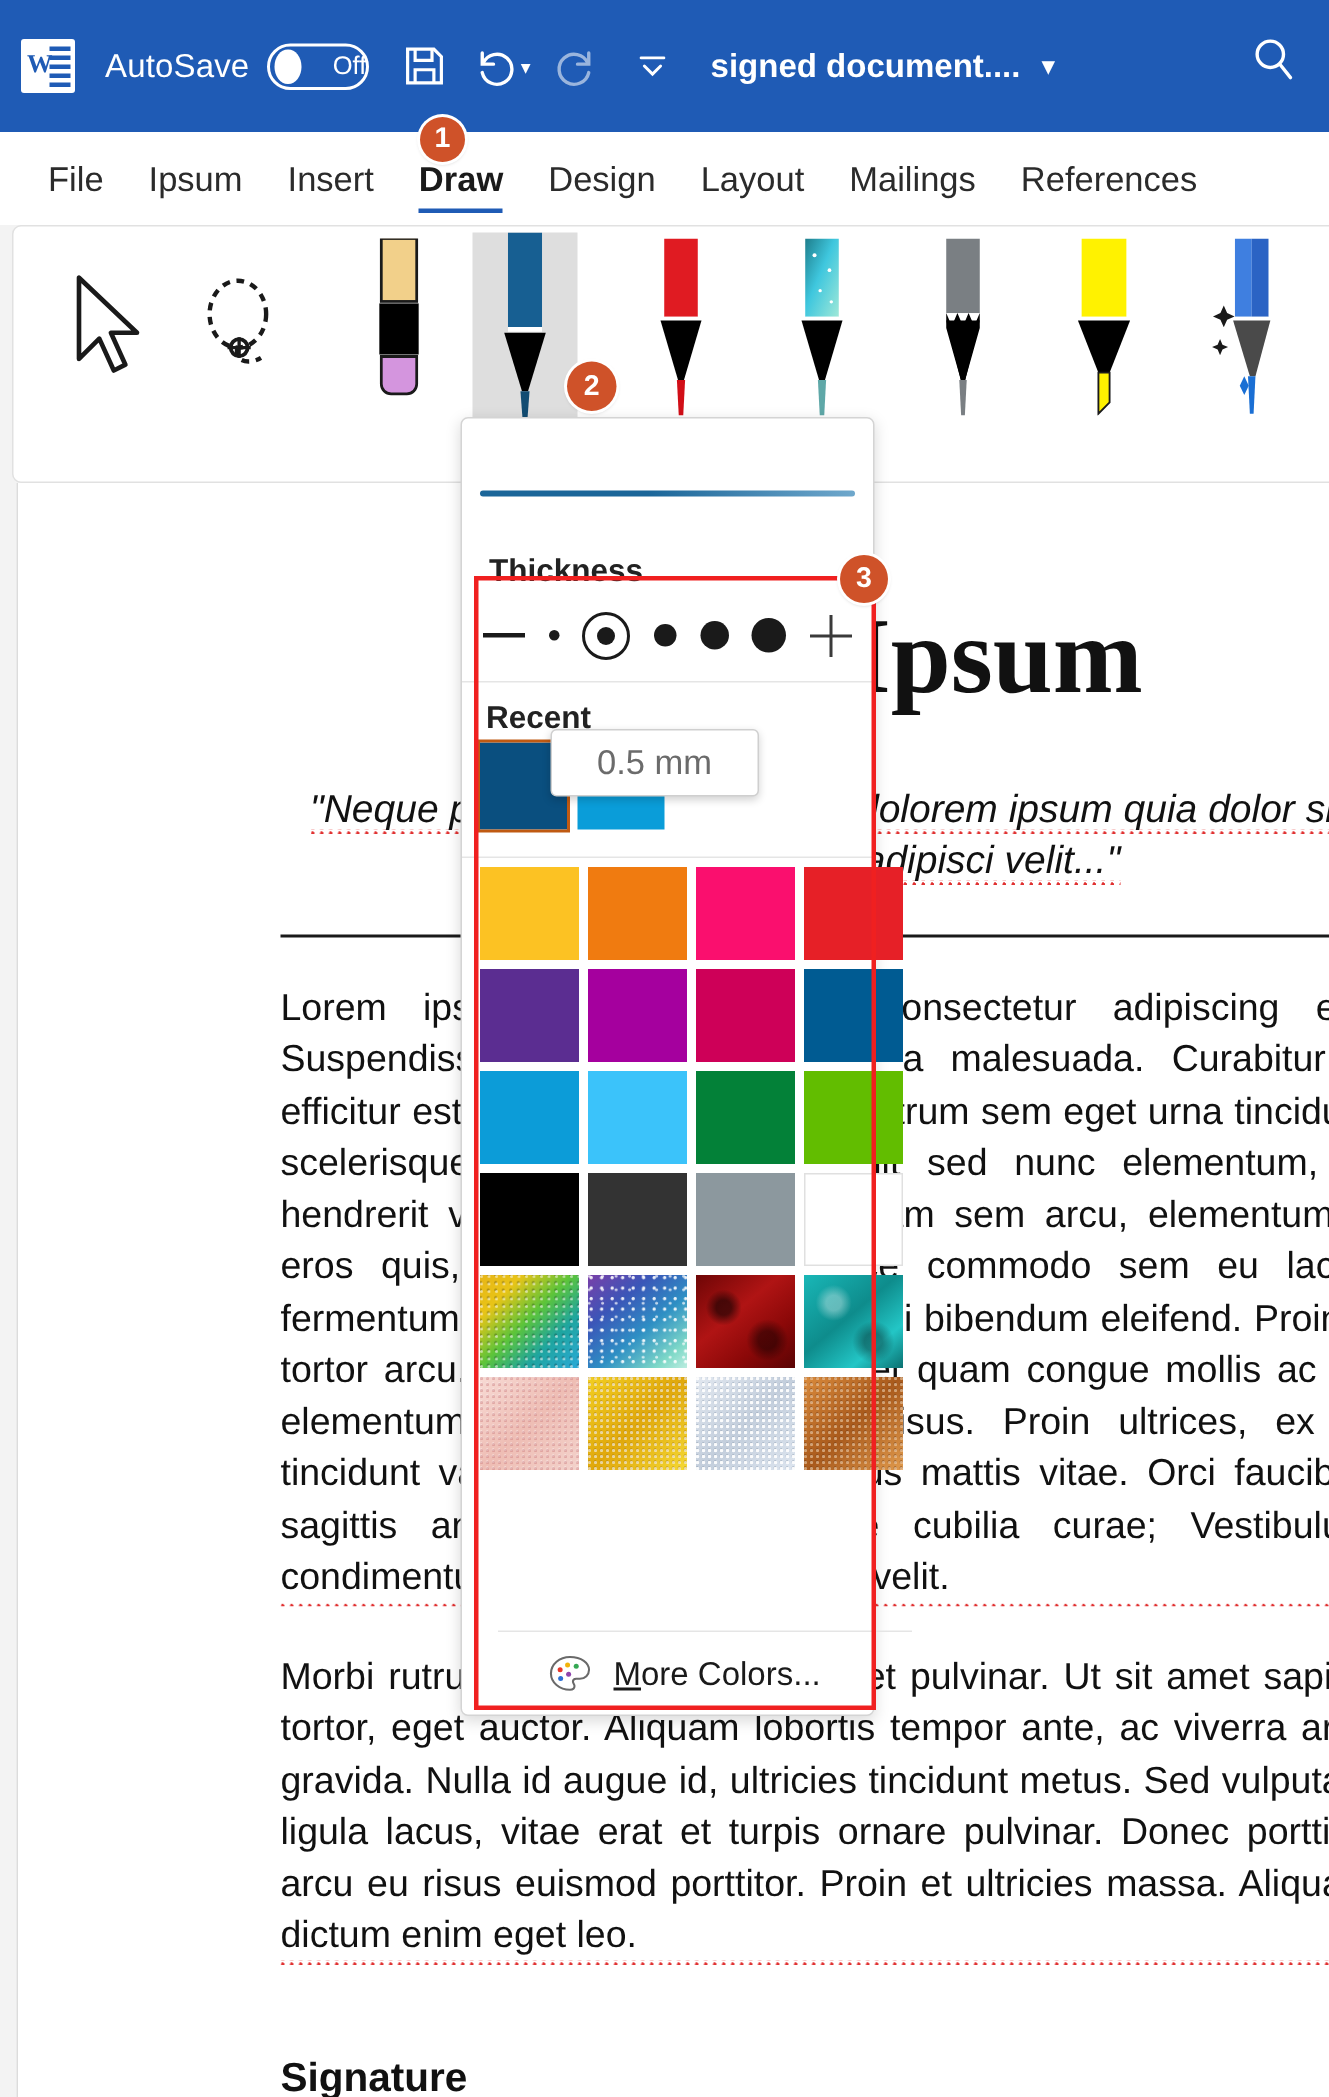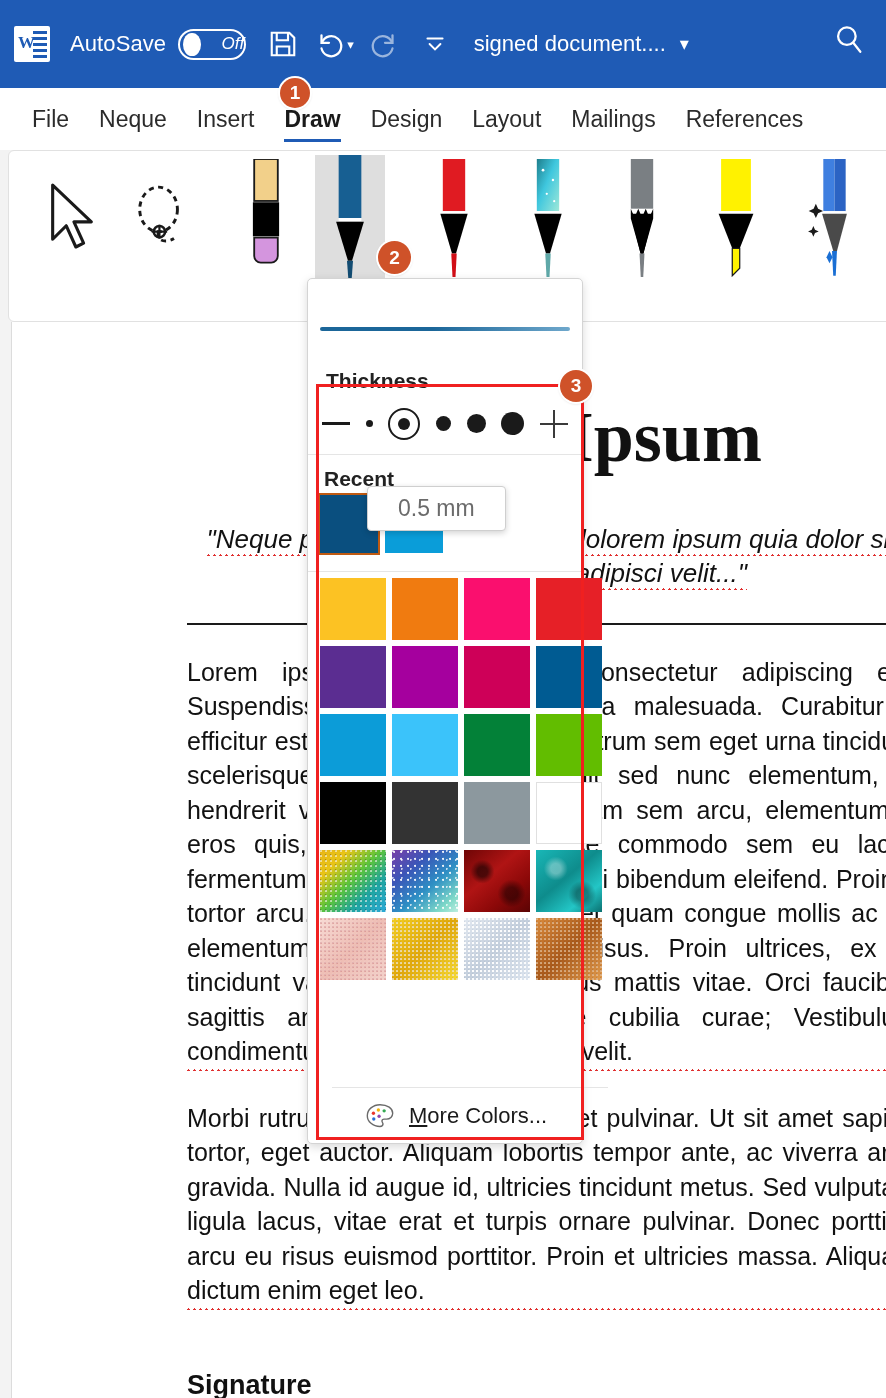--- a/index.html
+++ b/index.html
@@ -30,31 +30,31 @@
   .autosave-label {
     color:#ffffff; font-size:22px; margin-left:20px; letter-spacing:0.1px;
   }
   .toggle {
     margin-left:12px; width:68px; height:31px; border-radius:16px;
     border:2px solid #ffffff; display:flex; align-items:center; position:relative;
   }
   .toggle .knob {
     width:23px; height:23px; border-radius:50%; background:#ffffff; margin-left:3px;
   }
-  .toggle .offtxt { color:#ffffff; font-size:17px; margin-left:21px;font-style:italic; }
+  .toggle .offtxt { color:#ffffff; font-size:17px; margin-left:21px; }
 
   .tb-icon {
     color:#ffffff; display:flex; align-items:center; justify-content:center;
     height:44px;
   }
   .tb-icon.dim { opacity:0.55; }
   .chev { color:#ffffff; font-size:13px; margin-left:3px; }
 
   .doc-title {
-    color:#ffffff; font-size:22px; margin-left:26px; white-space:nowrap;
+    color:#ffffff; font-size:22px; margin-left:26px; white-space:nowrap;font-weight:bold;
   }
   .title-chev { color:#ffffff; font-size:18px; margin-left:14px; }
   .search-icon-wrap { position:absolute; right:20px; top:22px; }
 
   
   .ribbon-tabs {
     position:absolute; left:0; top:88px; width:886px; height:62px;
     background:#ffffff; display:flex; align-items:center;
   }
   .rtab {
@@ -257,21 +257,21 @@
     <div class="search-icon-wrap">
       <svg width="34" height="34" viewBox="0 0 24 24" fill="none" stroke="#ffffff" stroke-width="1.6">
         <circle cx="10.5" cy="10" r="6.2"></circle>
           <path d="M15 14.7L20 21" stroke-linecap="round"></path>
       </svg>
     </div>
   </div>
 
   <div class="ribbon-tabs">
     <div class="rtab">File</div>
-    <div class="rtab">Neque</div>
+    <div class="rtab">Ipsum</div>
     <div class="rtab">Insert</div>
     <div class="rtab active">Draw</div>
     <div class="rtab">Design</div>
     <div class="rtab">Layout</div>
     <div class="rtab">Mailings</div>
     <div class="rtab">References</div>
   </div>
 
   <div class="pen-bar">
 

